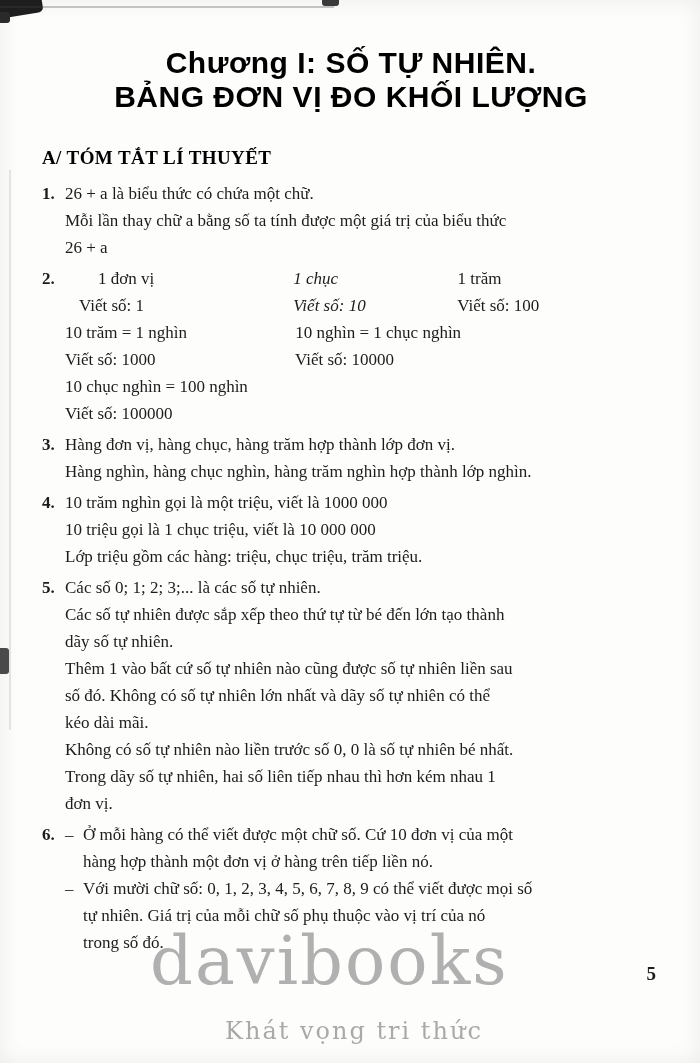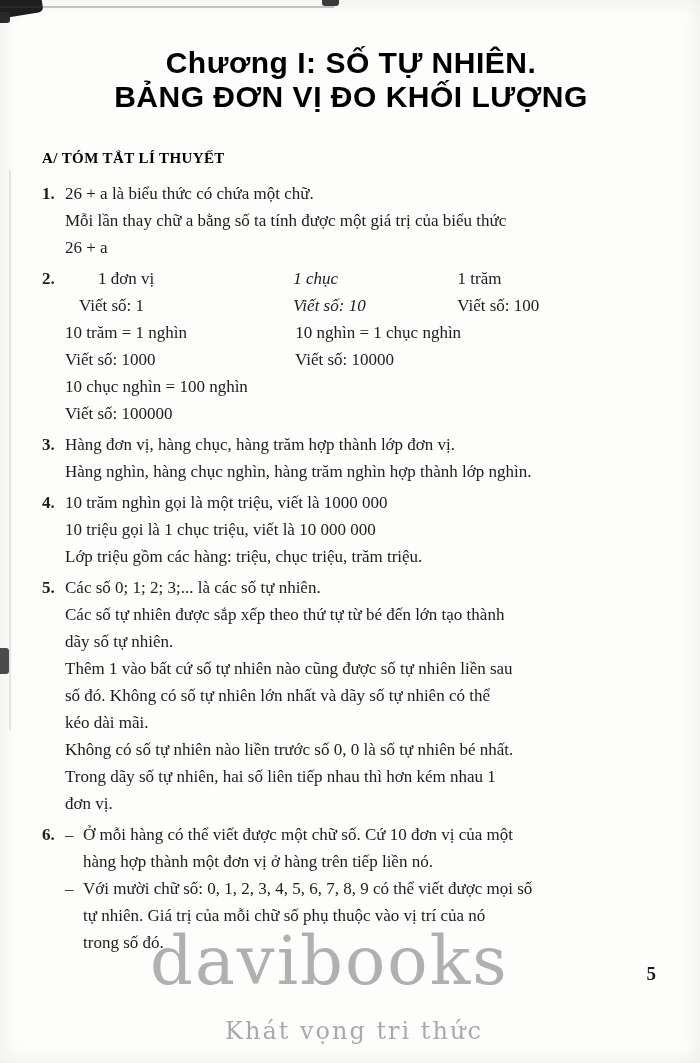--- a/index.html
+++ b/index.html
@@ -29,21 +29,21 @@
     font-family:Liberation Sans, sans-serif;
     font-weight:bold;
     font-size:30px;
     line-height:34px;
     letter-spacing:0.5px;
     color:var(--title);
   }
   .section-heading{
     margin-top:30px;
     font-weight:bold;
-    font-size:15px;
+    font-size:19px;
     line-height:28px;
     letter-spacing:0.4px;
     color:var(--title);
   }
   
   .content{margin-top:8px;font-size:17px;line-height:27px;}
   .item{display:flex;margin-top:4px;}
   .num{flex:none;width:23px;font-weight:bold;}
   .ibody{flex:1;min-width:0;}
   .line{white-space:nowrap;}

